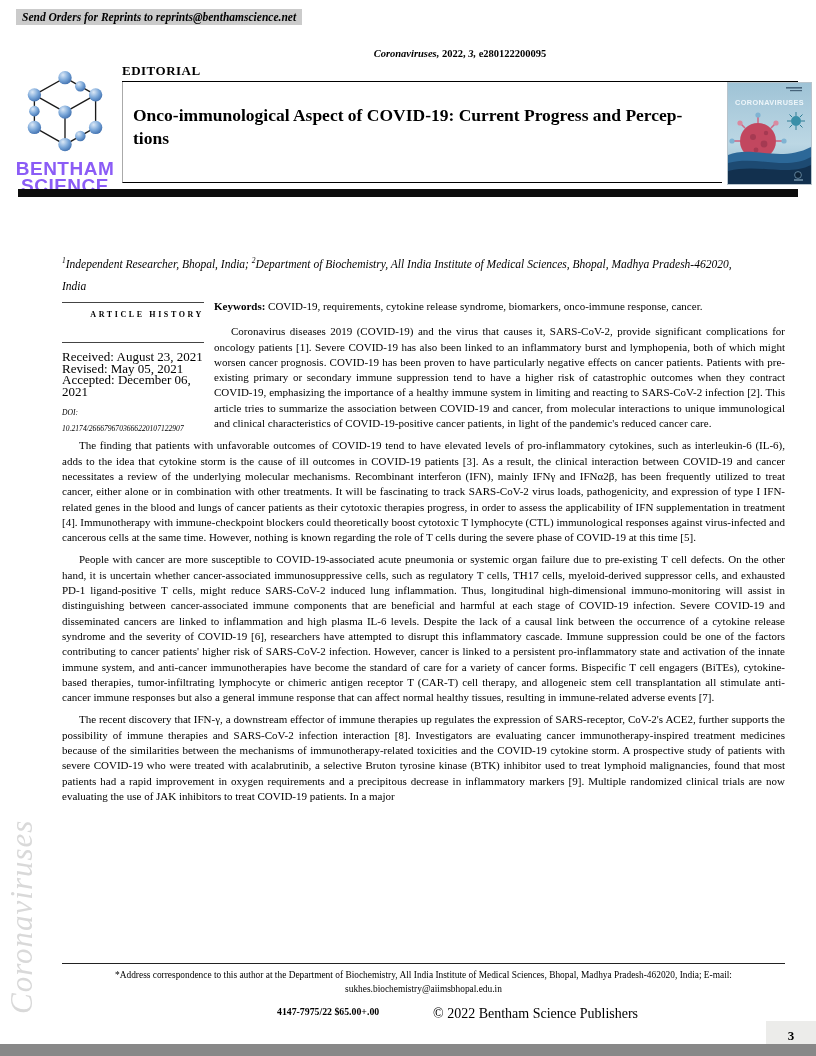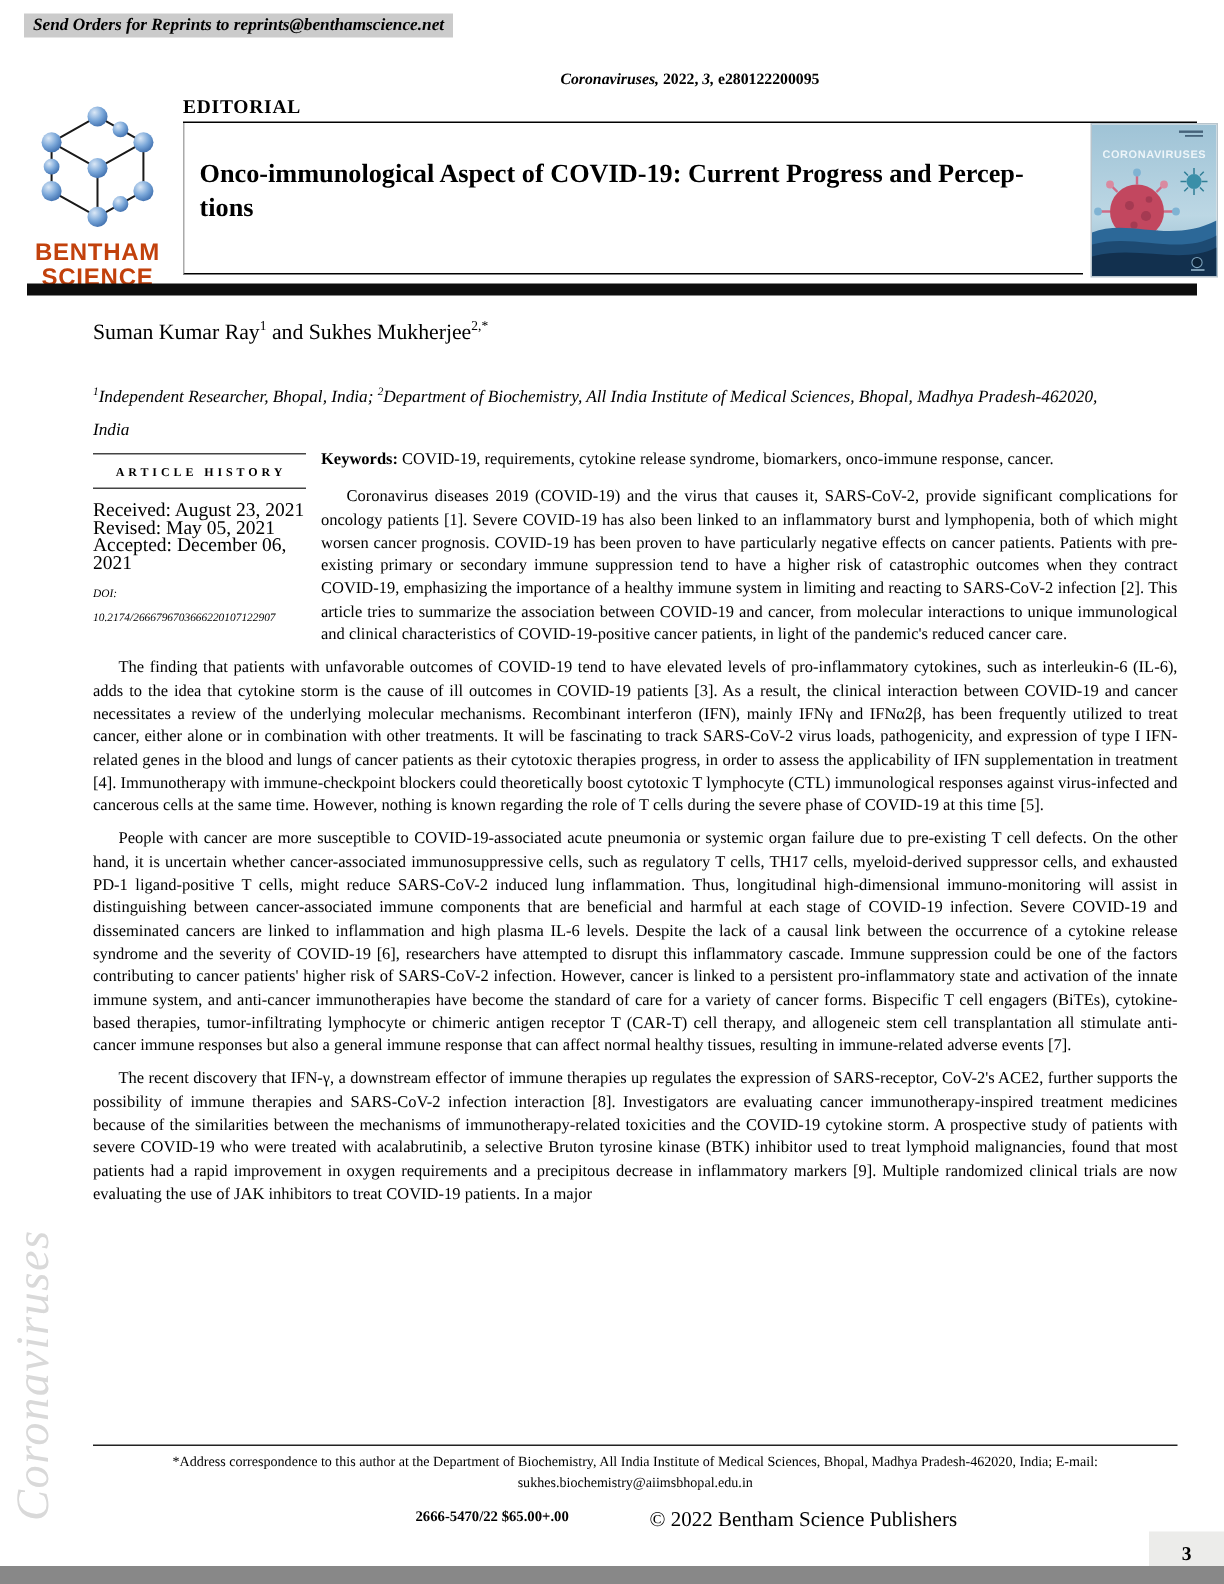--- a/index.html
+++ b/index.html
@@ -11,43 +11,43 @@
   
   .citation{position:absolute;left:122px;top:48px;width:676px;text-align:center;
     font-size:10.5px;font-weight:bold;}
   .citation .it{font-style:italic;}
   
   .section-label{position:absolute;left:122px;top:63px;font-size:13px;font-weight:bold;letter-spacing:.5px;}
   .section-rule{position:absolute;left:122px;top:81px;width:676px;border-top:1.5px solid #000;}
   
   .logo{position:absolute;left:14px;top:70px;width:102px;text-align:center;}
   .logo svg{display:block;margin:0 auto;}
-  .logo-text{color:#c2410c;font-family:"Liberation Sans",sans-serif;font-weight:bold;
-    font-size:16px;line-height:17px;letter-spacing:.5px;margin-top:2px;}
+  .logo-text{color:#8b5cf6;font-family:"Liberation Sans",sans-serif;font-weight:bold;
+    font-size:19px;line-height:17px;letter-spacing:.5px;margin-top:2px;}
   
   .title-block{position:absolute;left:122px;top:82px;width:600px;height:101px;
     border-left:1px solid #aaa;border-bottom:1.5px solid #000;padding-left:10px;box-sizing:border-box;}
   .title-line{font-size:17.5px;font-weight:bold;line-height:23px;}
   .title-line:first-child{margin-top:22px;}
   
   .cover{position:absolute;left:727px;top:82px;width:85px;height:103px;border:1px solid #b8c4cc;box-sizing:border-box;}
   
   .thick-bar{position:absolute;left:18px;top:189px;width:780px;height:8px;background:#0d0d0d;}
   
   .authors{position:absolute;left:62px;top:212px;font-size:14.5px;}
   .authors sup{font-size:9px;}
   .affiliation{position:absolute;left:62px;top:250px;width:670px;font-style:italic;
     font-size:11.5px;line-height:22px;}
   .affiliation sup{font-size:7.5px;font-style:italic;}
   
   .content{position:absolute;left:62px;top:299px;width:723px;font-size:11px;line-height:15.3px;text-align:justify;}
   .history-box{float:left;width:142px;margin-right:10px;margin-top:3px;}
   .history-head{border-top:1px solid #444;border-bottom:1px solid #444;
-    font-size:8px;font-weight:bold;letter-spacing:2.6px;text-align:center;
-    padding:4px 0 3px 2px;margin-bottom:8px;}
+    font-size:8px;font-weight:bold;letter-spacing:2.6px;text-align:right;
+    padding:4px 0 20px 2px;margin-bottom:8px;}
   .history-dates{font-size:13px;line-height:11.5px;text-align:left;}
   .history-doi{font-size:7.6px;font-style:italic;margin-top:8px;text-align:left;white-space:nowrap;}
   .crossmark{display:flex;align-items:center;gap:5px;margin-top:8px;cursor:pointer;}
   .cm-circle{width:26px;height:26px;border-radius:50%;background:#fff;border:4px solid #93a6bc;
     display:flex;align-items:center;justify-content:center;flex:0 0 auto;}
   .cm-ribbon{width:10px;height:16px;background:#cf3b27;transform:rotate(-8deg);
     clip-path:polygon(0 0,100% 0,100% 100%,50% 70%,0 100%);}
   .cm-label{font-family:"Liberation Sans",sans-serif;font-size:12.5px;font-weight:600;color:#111;}
   .content p{margin:0 0 7px 0;}
   .kw{margin-bottom:10px !important;}
@@ -175,23 +175,20 @@
       <path d="M0 72 C 24 62, 52 80, 83 64 L83 101 L0 101 Z" fill="#2c6898"></path>
       <path d="M0 80 C 28 72, 58 88, 83 74 L83 101 L0 101 Z" fill="#1d4a72"></path>
       <path d="M0 88 C 30 80, 60 94, 83 82 L83 101 L0 101 Z" fill="#12304e"></path>
       <circle cx="70" cy="92" r="3.4" fill="#0c2237" stroke="#7fa6c0" stroke-width="0.7"></circle>
       <rect x="66" y="96.5" width="9" height="1" fill="#9dbdd2"></rect>
     </svg>
   </div>
 
   <div class="thick-bar"></div>
 
-  <div class="authors">
-    <span>Suman Kumar Ray</span><sup>1</sup><span> and </span><span>Sukhes Mukherjee</span><sup>2,*</sup>
-  </div>
 
   <div class="affiliation">
     <sup>1</sup><span>Independent Researcher, Bhopal, India; </span><sup>2</sup><span>Department of Biochemistry, All India Institute of Medical Sciences, Bhopal, Madhya Pradesh-462020, India</span>
   </div>
 
   <div class="content">
     <div class="history-box">
       <div class="history-head">ARTICLE HISTORY</div>
       <div class="history-dates">
         <div>Received: August 23, 2021</div>
@@ -207,21 +204,21 @@
     <p class="kw"><b>Keywords:</b> <span>COVID-19, requirements, cytokine release syndrome, biomarkers, onco-immune response, cancer.</span></p>
 
     <p class="para">Coronavirus diseases 2019 (COVID-19) and the virus that causes it, SARS-CoV-2, provide significant complications for oncology patients [1]. Severe COVID-19 has also been linked to an inflammatory burst and lymphopenia, both of which might worsen cancer prognosis. COVID-19 has been proven to have particularly negative effects on cancer patients. Patients with pre-existing primary or secondary immune suppression tend to have a higher risk of catastrophic outcomes when they contract COVID-19, emphasizing the importance of a healthy immune system in limiting and reacting to SARS-CoV-2 infection [2]. This article tries to summarize the association between COVID-19 and cancer, from molecular interactions to unique immunological and clinical characteristics of COVID-19-positive cancer patients, in light of the pandemic's reduced cancer care.</p>
     <p class="para">The finding that patients with unfavorable outcomes of COVID-19 tend to have elevated levels of pro-inflammatory cytokines, such as interleukin-6 (IL-6), adds to the idea that cytokine storm is the cause of ill outcomes in COVID-19 patients [3]. As a result, the clinical interaction between COVID-19 and cancer necessitates a review of the underlying molecular mechanisms. Recombinant interferon (IFN), mainly IFNγ and IFNα2β, has been frequently utilized to treat cancer, either alone or in combination with other treatments. It will be fascinating to track SARS-CoV-2 virus loads, pathogenicity, and expression of type I IFN-related genes in the blood and lungs of cancer patients as their cytotoxic therapies progress, in order to assess the applicability of IFN supplementation in treatment [4]. Immunotherapy with immune-checkpoint blockers could theoretically boost cytotoxic T lymphocyte (CTL) immunological responses against virus-infected and cancerous cells at the same time. However, nothing is known regarding the role of T cells during the severe phase of COVID-19 at this time [5].</p>
     <p class="para">People with cancer are more susceptible to COVID-19-associated acute pneumonia or systemic organ failure due to pre-existing T cell defects. On the other hand, it is uncertain whether cancer-associated immunosuppressive cells, such as regulatory T cells, TH17 cells, myeloid-derived suppressor cells, and exhausted PD-1 ligand-positive T cells, might reduce SARS-CoV-2 induced lung inflammation. Thus, longitudinal high-dimensional immuno-monitoring will assist in distinguishing between cancer-associated immune components that are beneficial and harmful at each stage of COVID-19 infection. Severe COVID-19 and disseminated cancers are linked to inflammation and high plasma IL-6 levels. Despite the lack of a causal link between the occurrence of a cytokine release syndrome and the severity of COVID-19 [6], researchers have attempted to disrupt this inflammatory cascade. Immune suppression could be one of the factors contributing to cancer patients' higher risk of SARS-CoV-2 infection. However, cancer is linked to a persistent pro-inflammatory state and activation of the innate immune system, and anti-cancer immunotherapies have become the standard of care for a variety of cancer forms. Bispecific T cell engagers (BiTEs), cytokine-based therapies, tumor-infiltrating lymphocyte or chimeric antigen receptor T (CAR-T) cell therapy, and allogeneic stem cell transplantation all stimulate anti-cancer immune responses but also a general immune response that can affect normal healthy tissues, resulting in immune-related adverse events [7].</p>
     <p class="para">The recent discovery that IFN-γ, a downstream effector of immune therapies up regulates the expression of SARS-receptor, CoV-2's ACE2, further supports the possibility of immune therapies and SARS-CoV-2 infection interaction [8]. Investigators are evaluating cancer immunotherapy-inspired treatment medicines because of the similarities between the mechanisms of immunotherapy-related toxicities and the COVID-19 cytokine storm. A prospective study of patients with severe COVID-19 who were treated with acalabrutinib, a selective Bruton tyrosine kinase (BTK) inhibitor used to treat lymphoid malignancies, found that most patients had a rapid improvement in oxygen requirements and a precipitous decrease in inflammatory markers [9]. Multiple randomized clinical trials are now evaluating the use of JAK inhibitors to treat COVID-19 patients. In a major</p>
   </div>
 
   <div class="footnote">*Address correspondence to this author at the Department of Biochemistry, All India Institute of Medical Sciences, Bhopal, Madhya Pradesh-462020, India; E-mail: sukhes.biochemistry@aiimsbhopal.edu.in</div>
 
-  <div class="footer-issn">2666-5470/22 $65.00+.00</div>
+  <div class="footer-issn">4147-7975/22 $65.00+.00</div>
   <div class="footer-copy">© 2022 Bentham Science Publishers</div>
 
   <div class="page-num-box">
       <span>3</span>
     </div>
   <div class="corner-bar"></div>
 
   <div class="side-text">Coronaviruses</div>
 
 </div>

